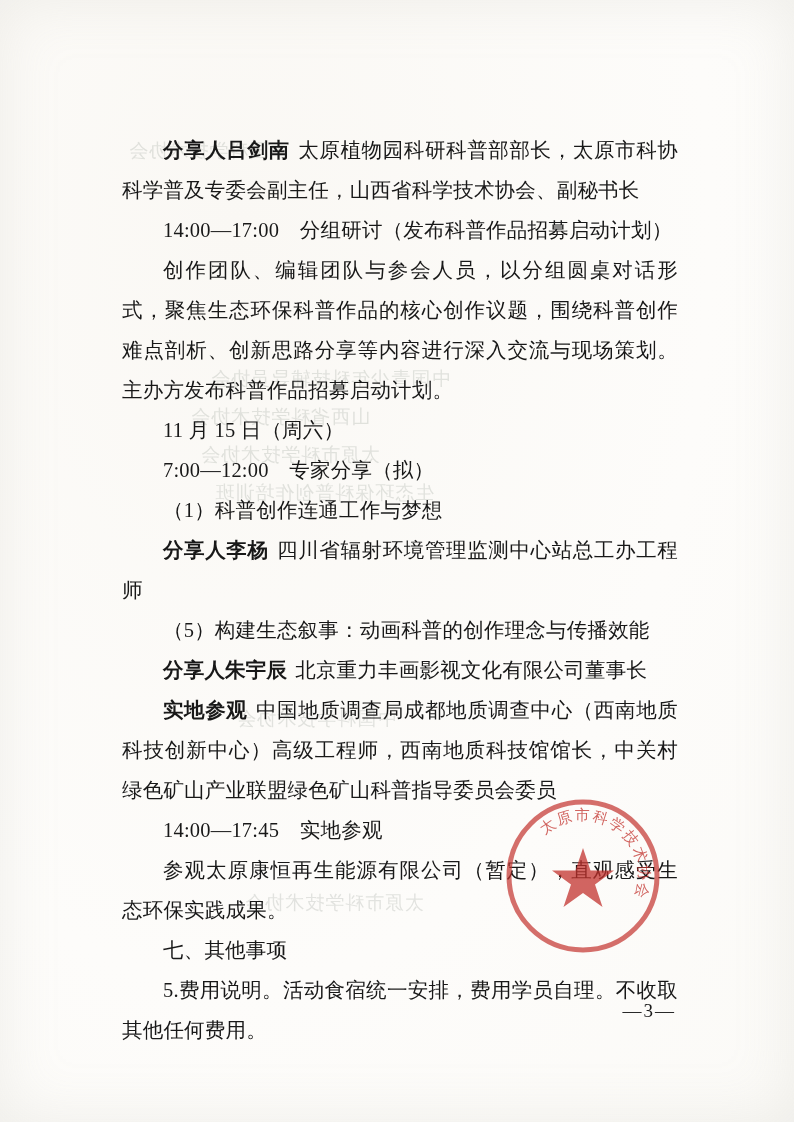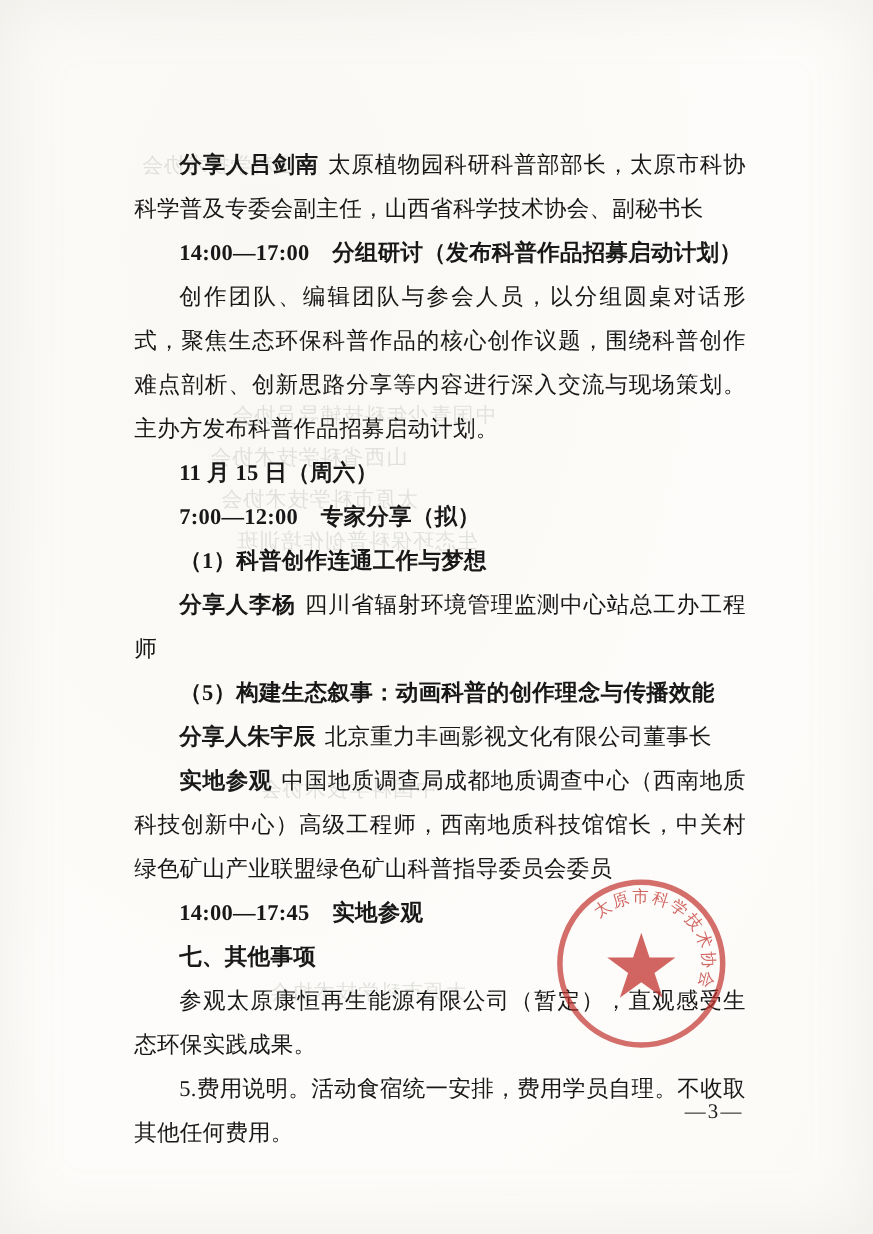--- a/index.html
+++ b/index.html
@@ -45,21 +45,21 @@
     margin: 0;
     color: #181818;
   }
   .indent {
     text-indent: 41px;
   }
   .bold {
     font-weight: bold;
   }
   .heading {
-    font-weight: bold;
+    font-weight: normal;
     text-indent: 41px;
   }
   .speaker-line .bold {
     font-weight: bold;
     font-family: Liberation Serif, serif;
   }
   .sp-gap { display:inline-block; width: 8px; }
   .page-num-wrap {
     position: absolute;
     right: 118px;
@@ -137,23 +137,23 @@
 
     <p class="para heading">（5）构建生态叙事：动画科普的创作理念与传播效能</p>
 
     <p class="para indent speaker-line"><span class="bold">分享人朱宇辰</span><span class="sp-gap"></span><span>北京重力丰画影视文化有限公司董事长</span></p>
 
 
     <p class="para indent speaker-line"><span class="bold">实地参观</span><span class="sp-gap"></span><span>中国地质调查局成都地质调查中心（西南地质科技创新中心）高级工程师，西南地质科技馆馆长，中关村绿色矿山产业联盟绿色矿山科普指导委员会委员</span></p>
 
     <p class="para heading">14:00—17:45　实地参观</p>
 
+    <p class="para indent">参观太原康恒再生能源有限公司（暂定），直观感受生态环保实践成果。</p>
+
     <p class="para heading">七、其他事项</p>
-
-    <p class="para indent">参观太原康恒再生能源有限公司（暂定），直观感受生态环保实践成果。</p>
 
     <p class="para indent">5.费用说明。活动食宿统一安排，费用学员自理。不收取其他任何费用。</p>
 
   </div>
 
   <div class="seal">
     <svg width="172" height="172" viewBox="0 0 172 172" xmlns="http://www.w3.org/2000/svg">
       <defs>
         <path id="sealcircle" d="M 86,86 m -56,0 a 56,56 0 1,1 112,0 a 56,56 0 1,1 -112,0"></path>
       </defs>

